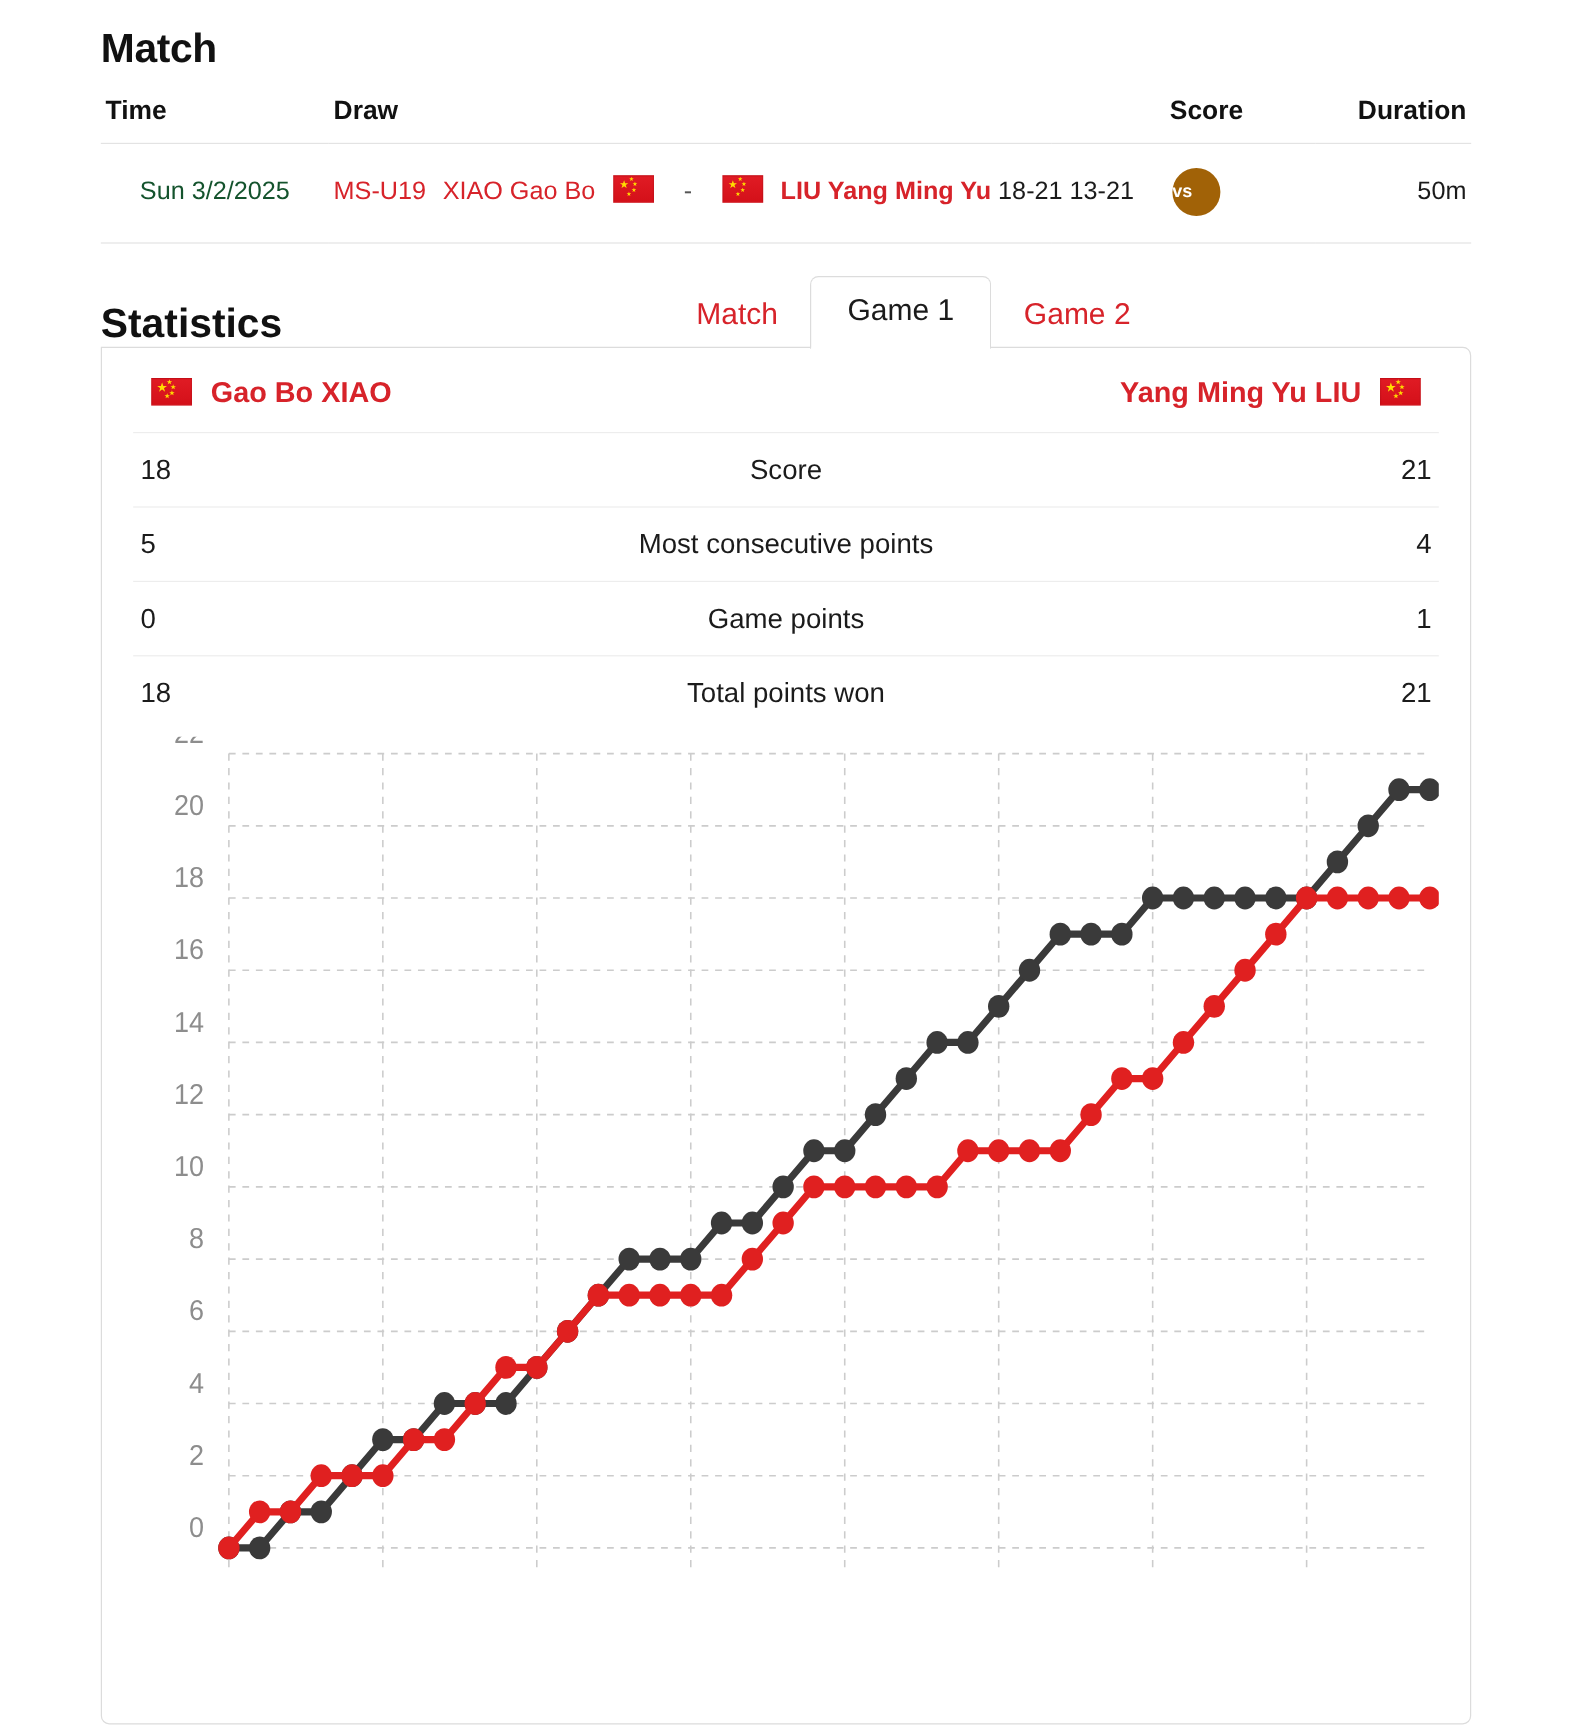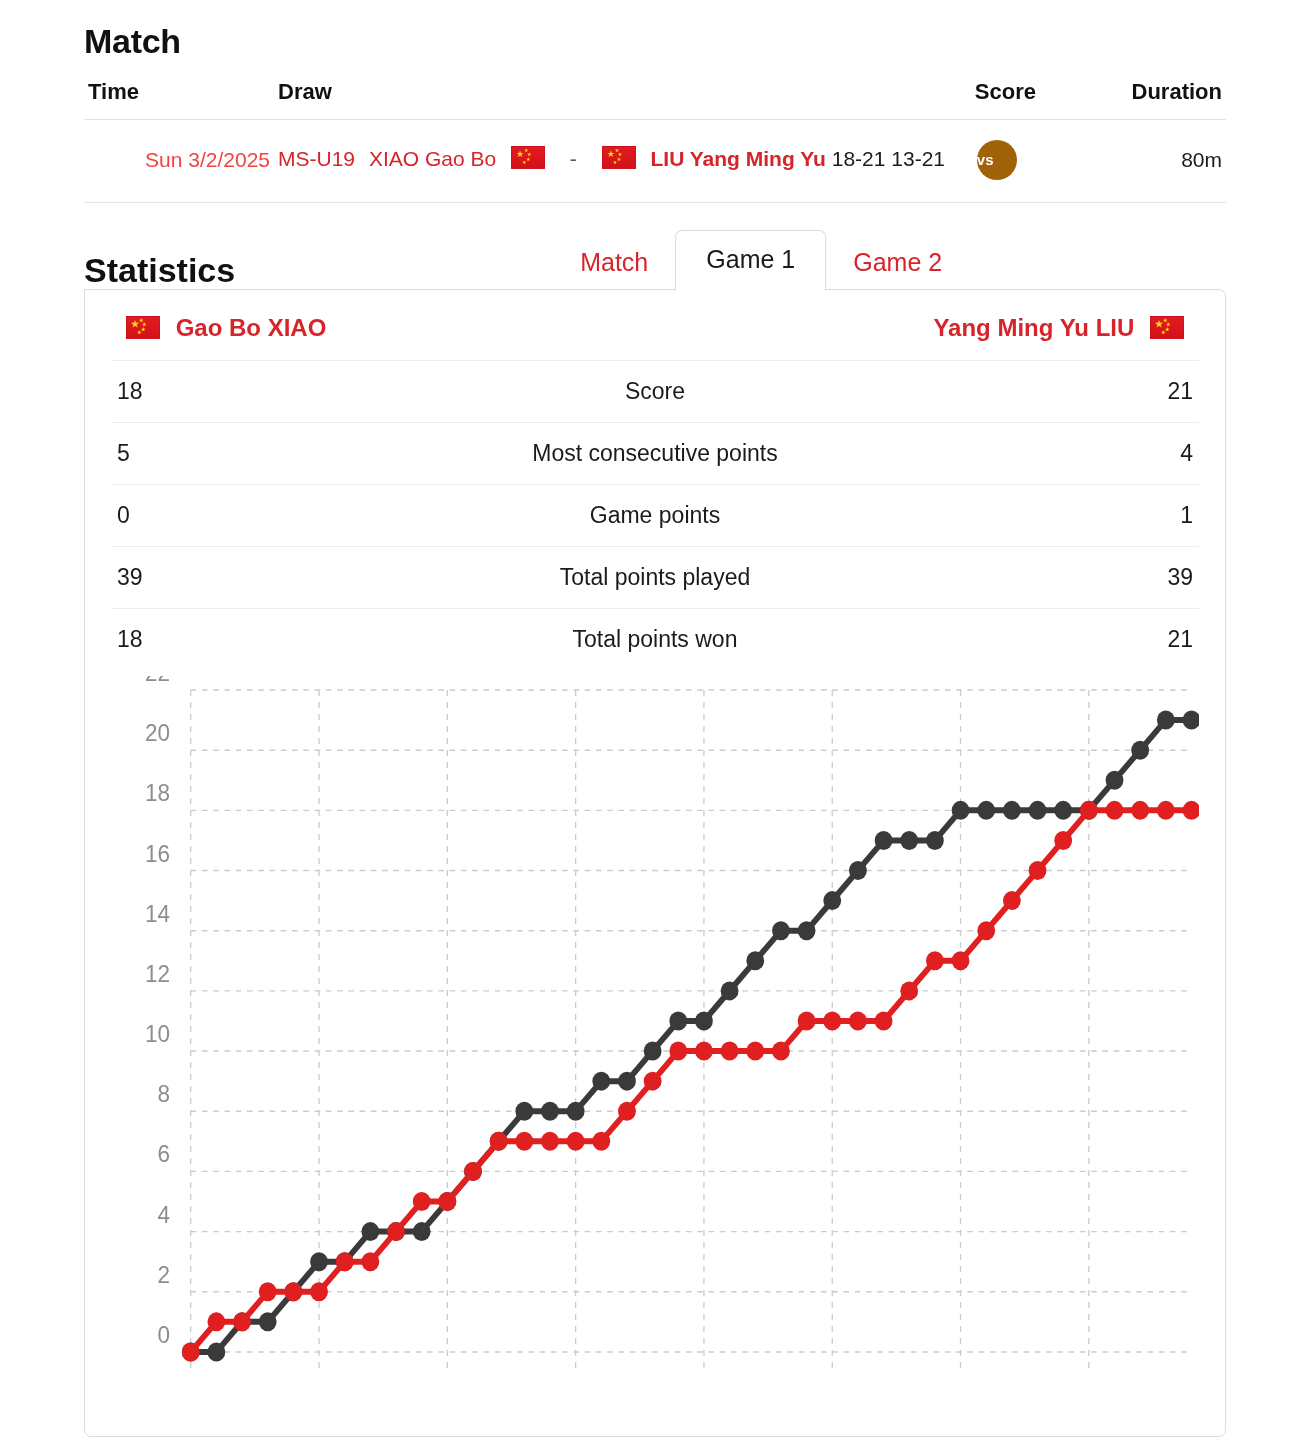--- a/index.html
+++ b/index.html
@@ -43,21 +43,21 @@
   .th-duration{ text-align: right; width: 130px; }
 
   table.match-table tbody tr {
     border-top: 1px solid #e3e3e3;
     border-bottom: 1px solid #e3e3e3;
   }
   table.match-table tbody td {
     padding: 20px 4px 22px 4px;
     vertical-align: middle;
   }
-  .td-time { text-align: right; color: #ef4444; white-space: nowrap; }
+  .td-time { text-align: center; color: #14532d; white-space: nowrap; }
   .td-draw { text-align: left; white-space: nowrap; }
   .td-duration { text-align: right; color: #1b1b1b; }
   .draw-code { color: #d7232a; margin-right: 8px; }
   .p-name { color: #d7232a; font-weight: bold; }
   .p-name-plain { color: #d7232a; }
   .dash { color: #555; margin: 0 10px; }
   .score-txt { color: #1b1b1b; white-space: nowrap; }
 
   .flag {
     display: inline-block;
@@ -224,21 +224,21 @@
             <span class="st-big">★</span>
             <span class="st-s s1">★</span>
             <span class="st-s s2">★</span>
             <span class="st-s s3">★</span>
             <span class="st-s s4">★</span>
           </span>
           <span class="p-name">LIU Yang Ming Yu</span>
           <span class="score-txt">18-21 13-21</span>
           <span class="vs-badge">vs</span>
         </td>
-        <td class="td-duration">80m</td>
+        <td class="td-duration">50m</td>
       </tr>
     </tbody>
   </table>
 
   <div class="stats-head">
     <h2>Statistics</h2>
     <div class="tabs">
       <div class="tab">Match</div>
       <div class="tab active">Game 1</div>
       <div class="tab">Game 2</div>
@@ -281,25 +281,20 @@
         </tr>
         <tr>
           <td class="v-left">5</td>
           <td class="v-label">Most consecutive points</td>
           <td class="v-right">4</td>
         </tr>
         <tr>
           <td class="v-left">0</td>
           <td class="v-label">Game points</td>
           <td class="v-right">1</td>
-        </tr>
-        <tr>
-          <td class="v-left">39</td>
-          <td class="v-label">Total points played</td>
-          <td class="v-right">39</td>
         </tr>
         <tr>
           <td class="v-left">18</td>
           <td class="v-label">Total points won</td>
           <td class="v-right">21</td>
         </tr>
       </tbody>
     </table>
 
     <div class="chart-wrap">

